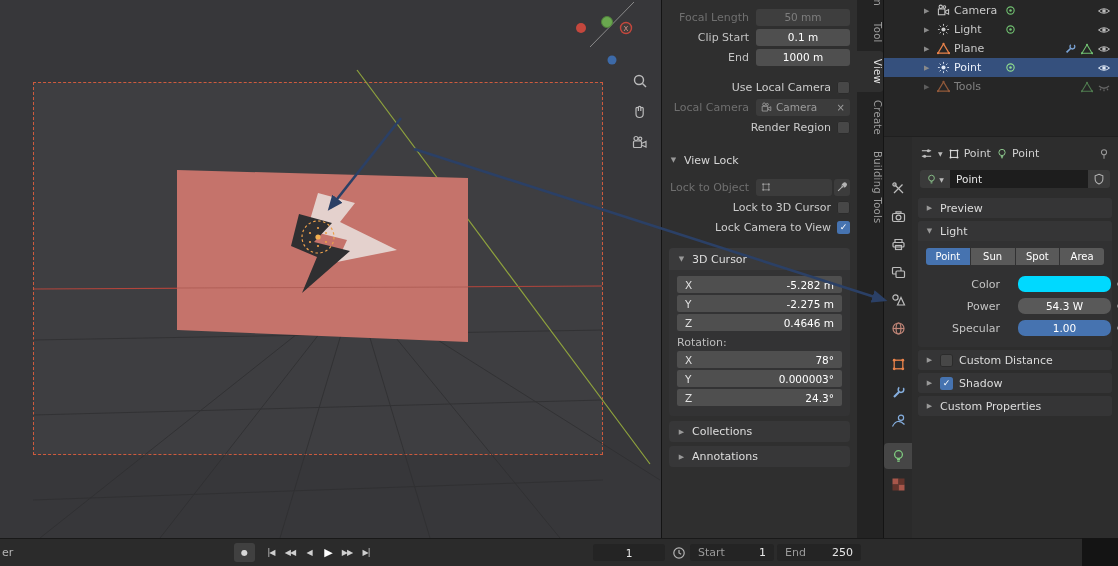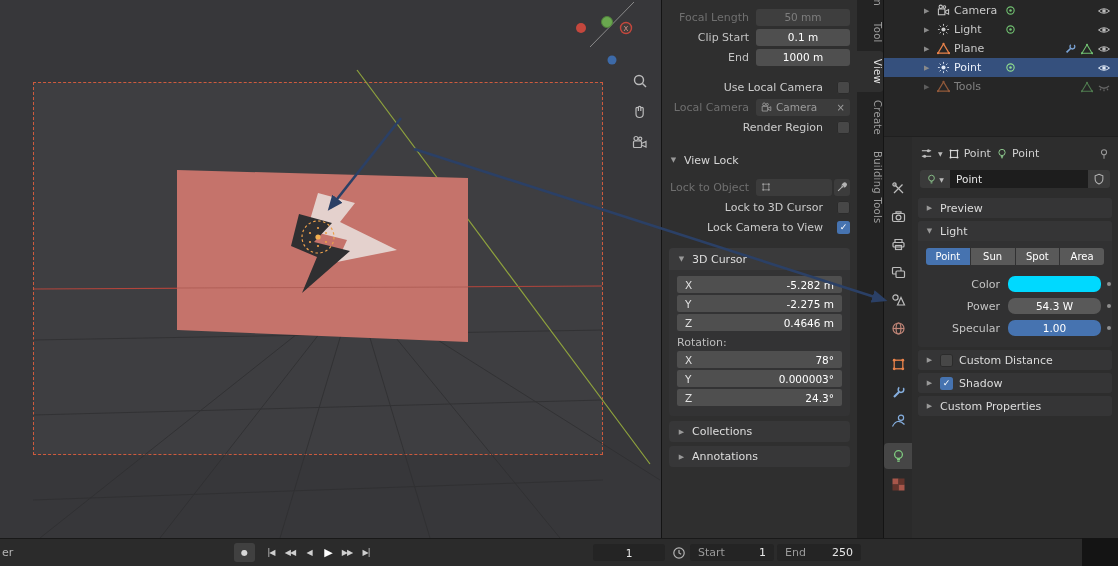--- a/index.html
+++ b/index.html
@@ -19,21 +19,21 @@
   #sidebar{position:absolute;left:662px;top:0;width:195px;height:538px;background:#2f2f2f;padding:8px 7px 0 7px;box-sizing:border-box;}
   .srow{display:flex;align-items:center;height:18px;margin-bottom:2px;justify-content:flex-end;}
   .slabel{flex:1;text-align:right;padding-right:7px;color:#c3c3c3;white-space:nowrap;}
   .slabel.dim{color:#6f6f6f;}
   .sfield{width:94px;height:17px;background:#4f4f4f;border-radius:3px;color:#fff;display:flex;align-items:center;justify-content:center;font-size:10.5px;flex:none;box-sizing:border-box;}
   .sfield.disabled{background:#3e3e3e;color:#7e7e7e;}
   .sfield.objfield{background:#3c3c3c;justify-content:flex-start;padding:0 5px;gap:4px;color:#9c9c9c;}
   .sfield.small{width:76px;}
   .objname{flex:1;text-align:left;}
   .clear-x{color:#9c9c9c;font-size:10px;cursor:pointer;}
-  .srow.chk{gap:14px;}
+  .srow.chk{gap:6px;}
   .gap6{height:6px;}.gap10{height:10px;}.gap12{height:12px;}
   .subhead{display:flex;align-items:center;gap:6px;height:20px;color:#d6d6d6;margin-bottom:2px;}
   .tri{color:#999;font-size:7px;width:9px;text-align:center;flex:none;}
   .eyedrop{width:16px;height:17px;background:#3c3c3c;border-radius:3px;display:flex;align-items:center;justify-content:center;margin-left:2px;flex:none;cursor:pointer;}
   .panel{background:#333334;border-radius:4px;margin-bottom:5px;}
   .panel-head{display:flex;align-items:center;gap:6px;height:22px;background:#3a3a3b;border-radius:4px 4px 0 0;padding:0 8px;color:#dedede;cursor:pointer;}
   .panel-head.only{border-radius:4px;background:#373738;height:21px;margin-bottom:4px;}
   .panel-body{padding:6px 8px 8px 8px;}
   .flabel{color:#bdbdbd;height:18px;display:flex;align-items:center;margin-top:2px;}
   .afield{height:17px;background:#4f4f4f;border-radius:2px;margin-bottom:2px;display:flex;align-items:center;padding:0 8px;cursor:pointer;}
@@ -83,21 +83,21 @@
   .phead{display:flex;align-items:center;gap:6px;height:20px;padding:0 7px;background:#353536;border-radius:3px;color:#dcdcdc;cursor:pointer;}
   .ppanel.open .phead{border-radius:3px 3px 0 0;}
   .pbody{padding:6px 6px 8px 6px;}
   .segmented{display:flex;height:17px;margin:1px 2px 8px 2px;gap:1px;}
   .seg{flex:1;background:#595959;color:#fff;font-size:10px;display:flex;align-items:center;justify-content:center;cursor:pointer;border:none;font-family:inherit;padding:0;}
   .seg:first-child{border-radius:3px 0 0 3px;}
   .seg:last-child{border-radius:0 3px 3px 0;}
   .seg.active{background:#4673b0;}
   .prow{display:flex;align-items:center;height:22px;}
   .prow.mt6{margin-top:6px;}
-  .plabel{width:76px;text-align:right;padding-right:8px;color:#c3c3c3;flex:none;}
+  .plabel{width:76px;text-align:right;padding-right:18px;color:#c3c3c3;flex:none;}
   .pfield{width:93px;height:16px;background:#595959;border-radius:7px;color:#fff;display:flex;align-items:center;justify-content:center;font-size:10.5px;flex:none;cursor:pointer;}
   .pfield.slider{background:#4673b0;}
   .adot{width:4px;height:4px;border-radius:50%;background:#8f8f8f;margin-left:6px;flex:none;cursor:pointer;}
 
   
   #timeline{position:absolute;left:0;top:538px;width:1082px;height:28px;background:#2b2b2b;border-top:1px solid #191919;box-sizing:border-box;}
   .tl-left{position:absolute;left:2px;top:7px;color:#b5b5b5;}
   .tl-controls{position:absolute;left:234px;top:4px;display:flex;align-items:center;gap:1px;}
   .tl-rec{width:21px;height:19px;background:#404040;border-radius:3px;display:flex;align-items:center;justify-content:center;color:#d8d8d8;font-size:8px;margin-right:6px;cursor:pointer;}
   .tl-btn{width:18px;height:19px;display:flex;align-items:center;justify-content:center;color:#cfcfcf;font-size:8px;letter-spacing:-1px;cursor:pointer;}

